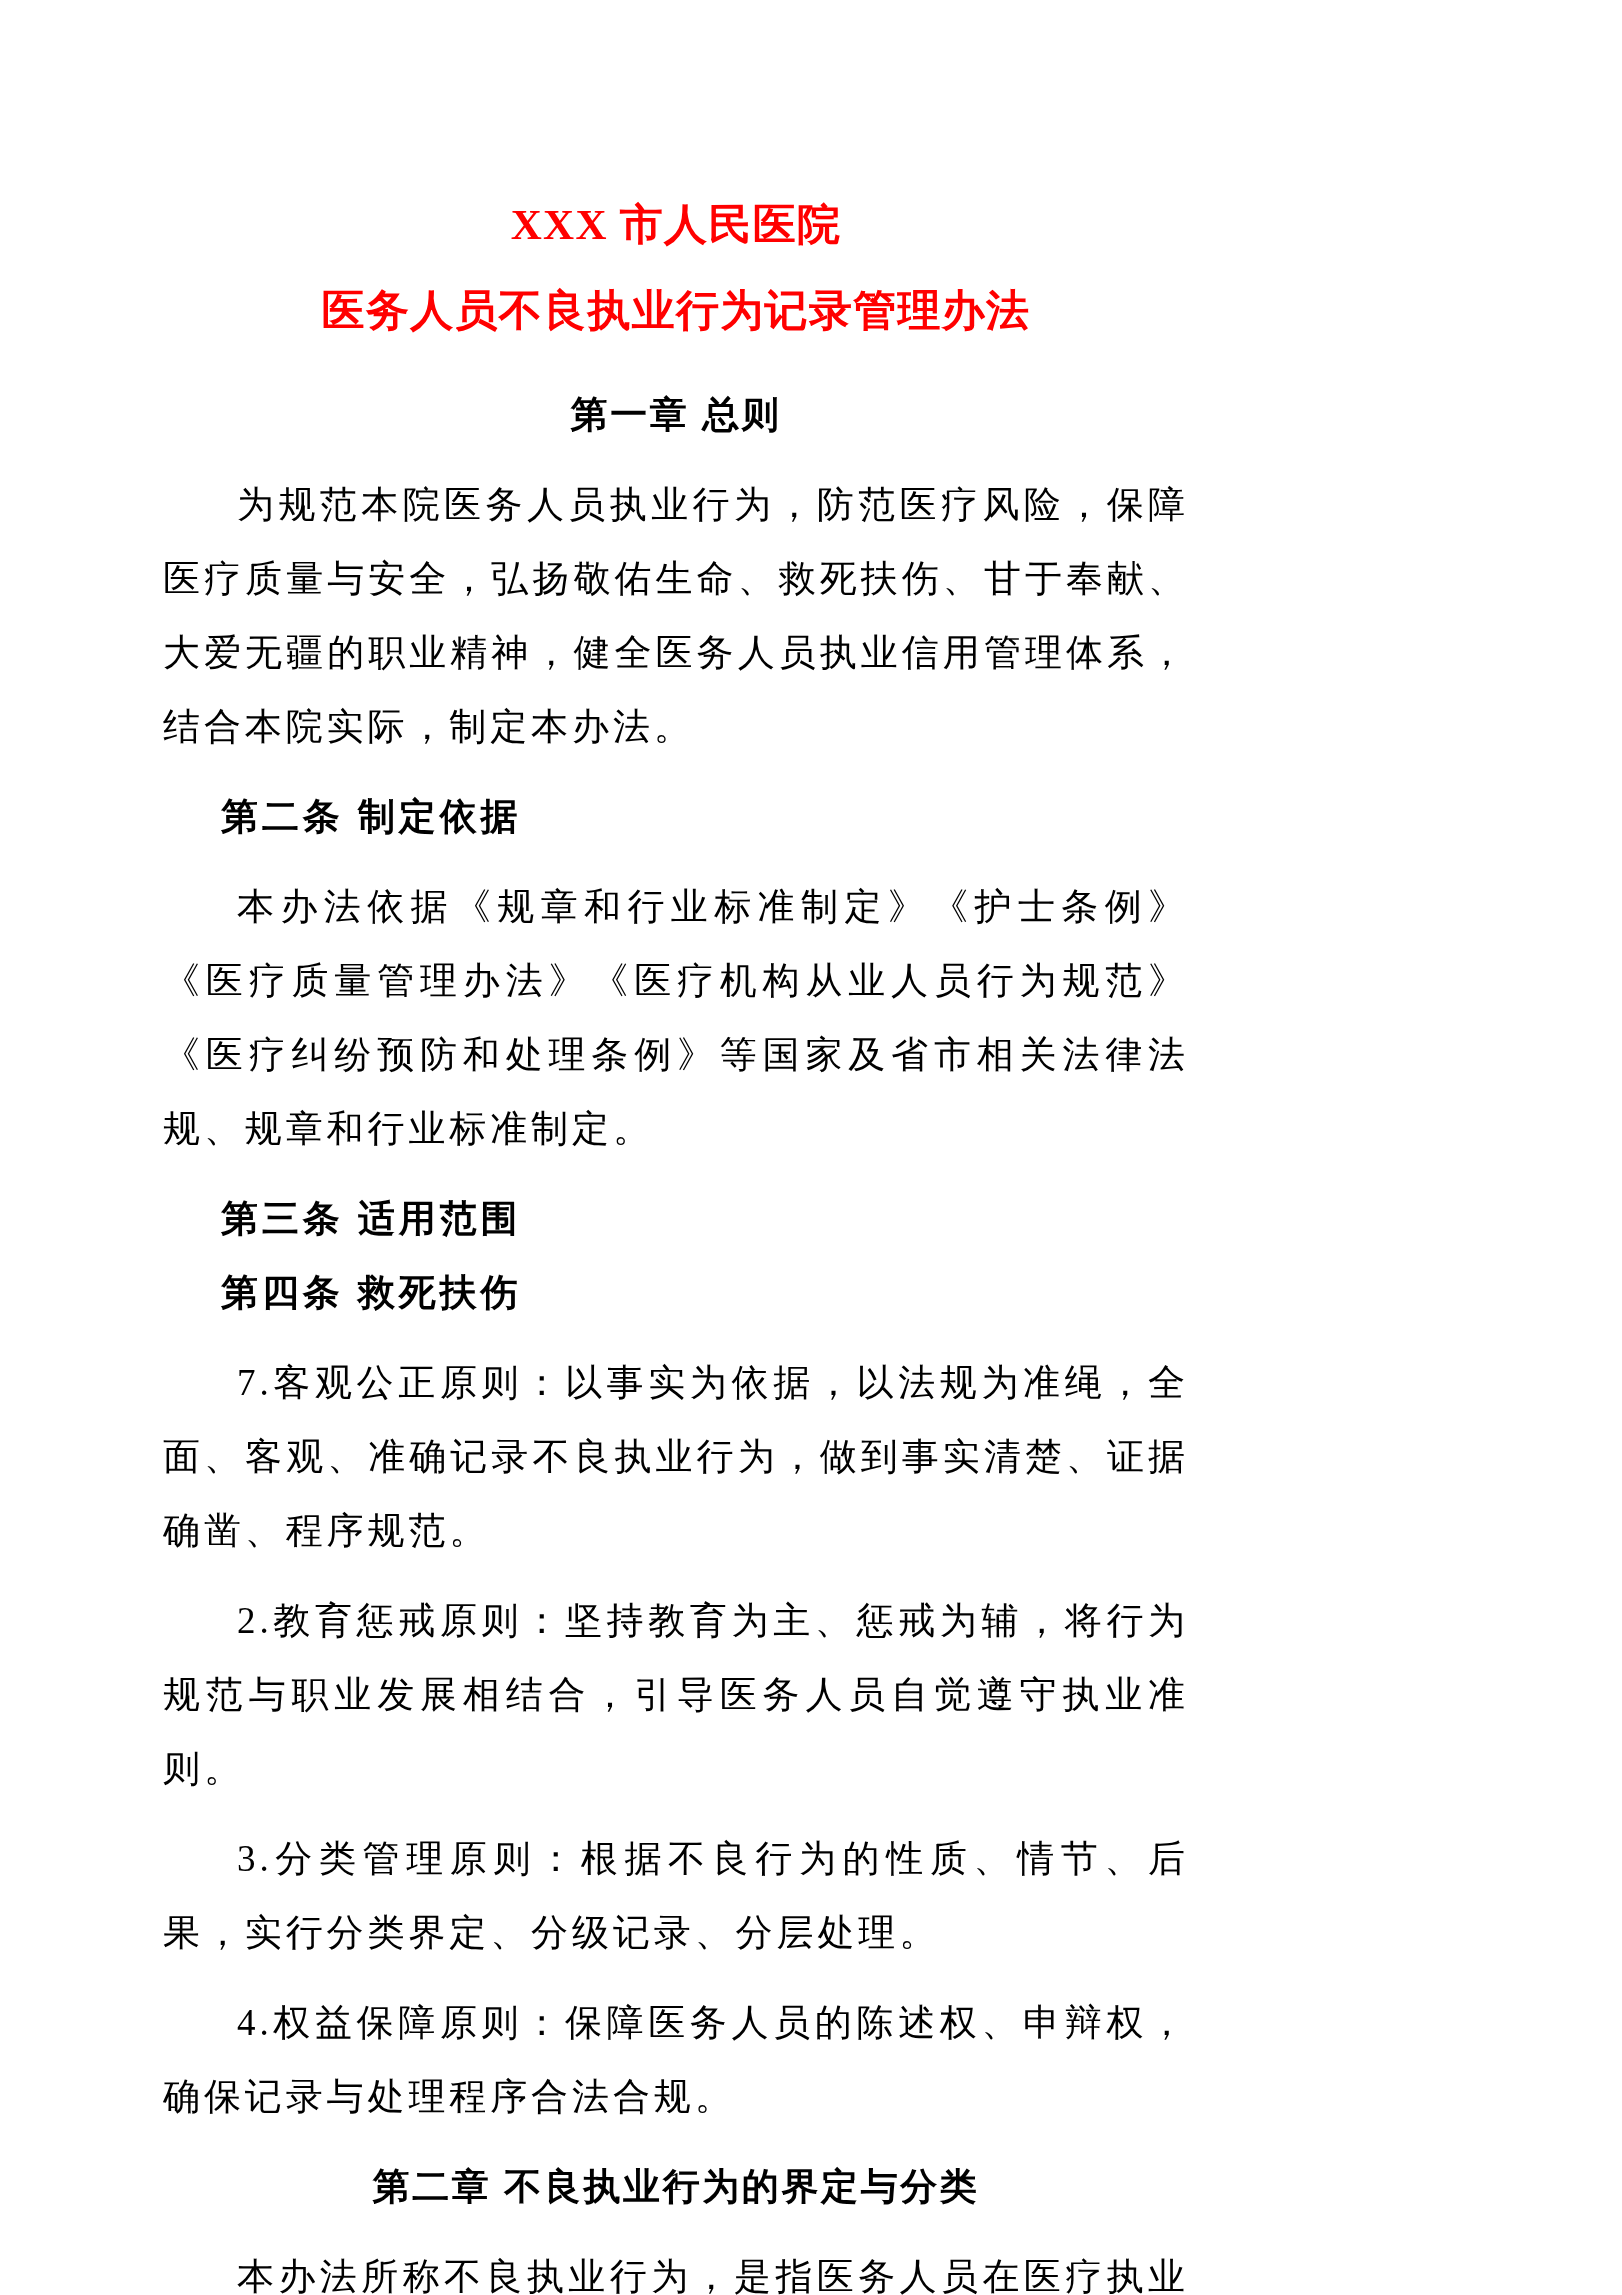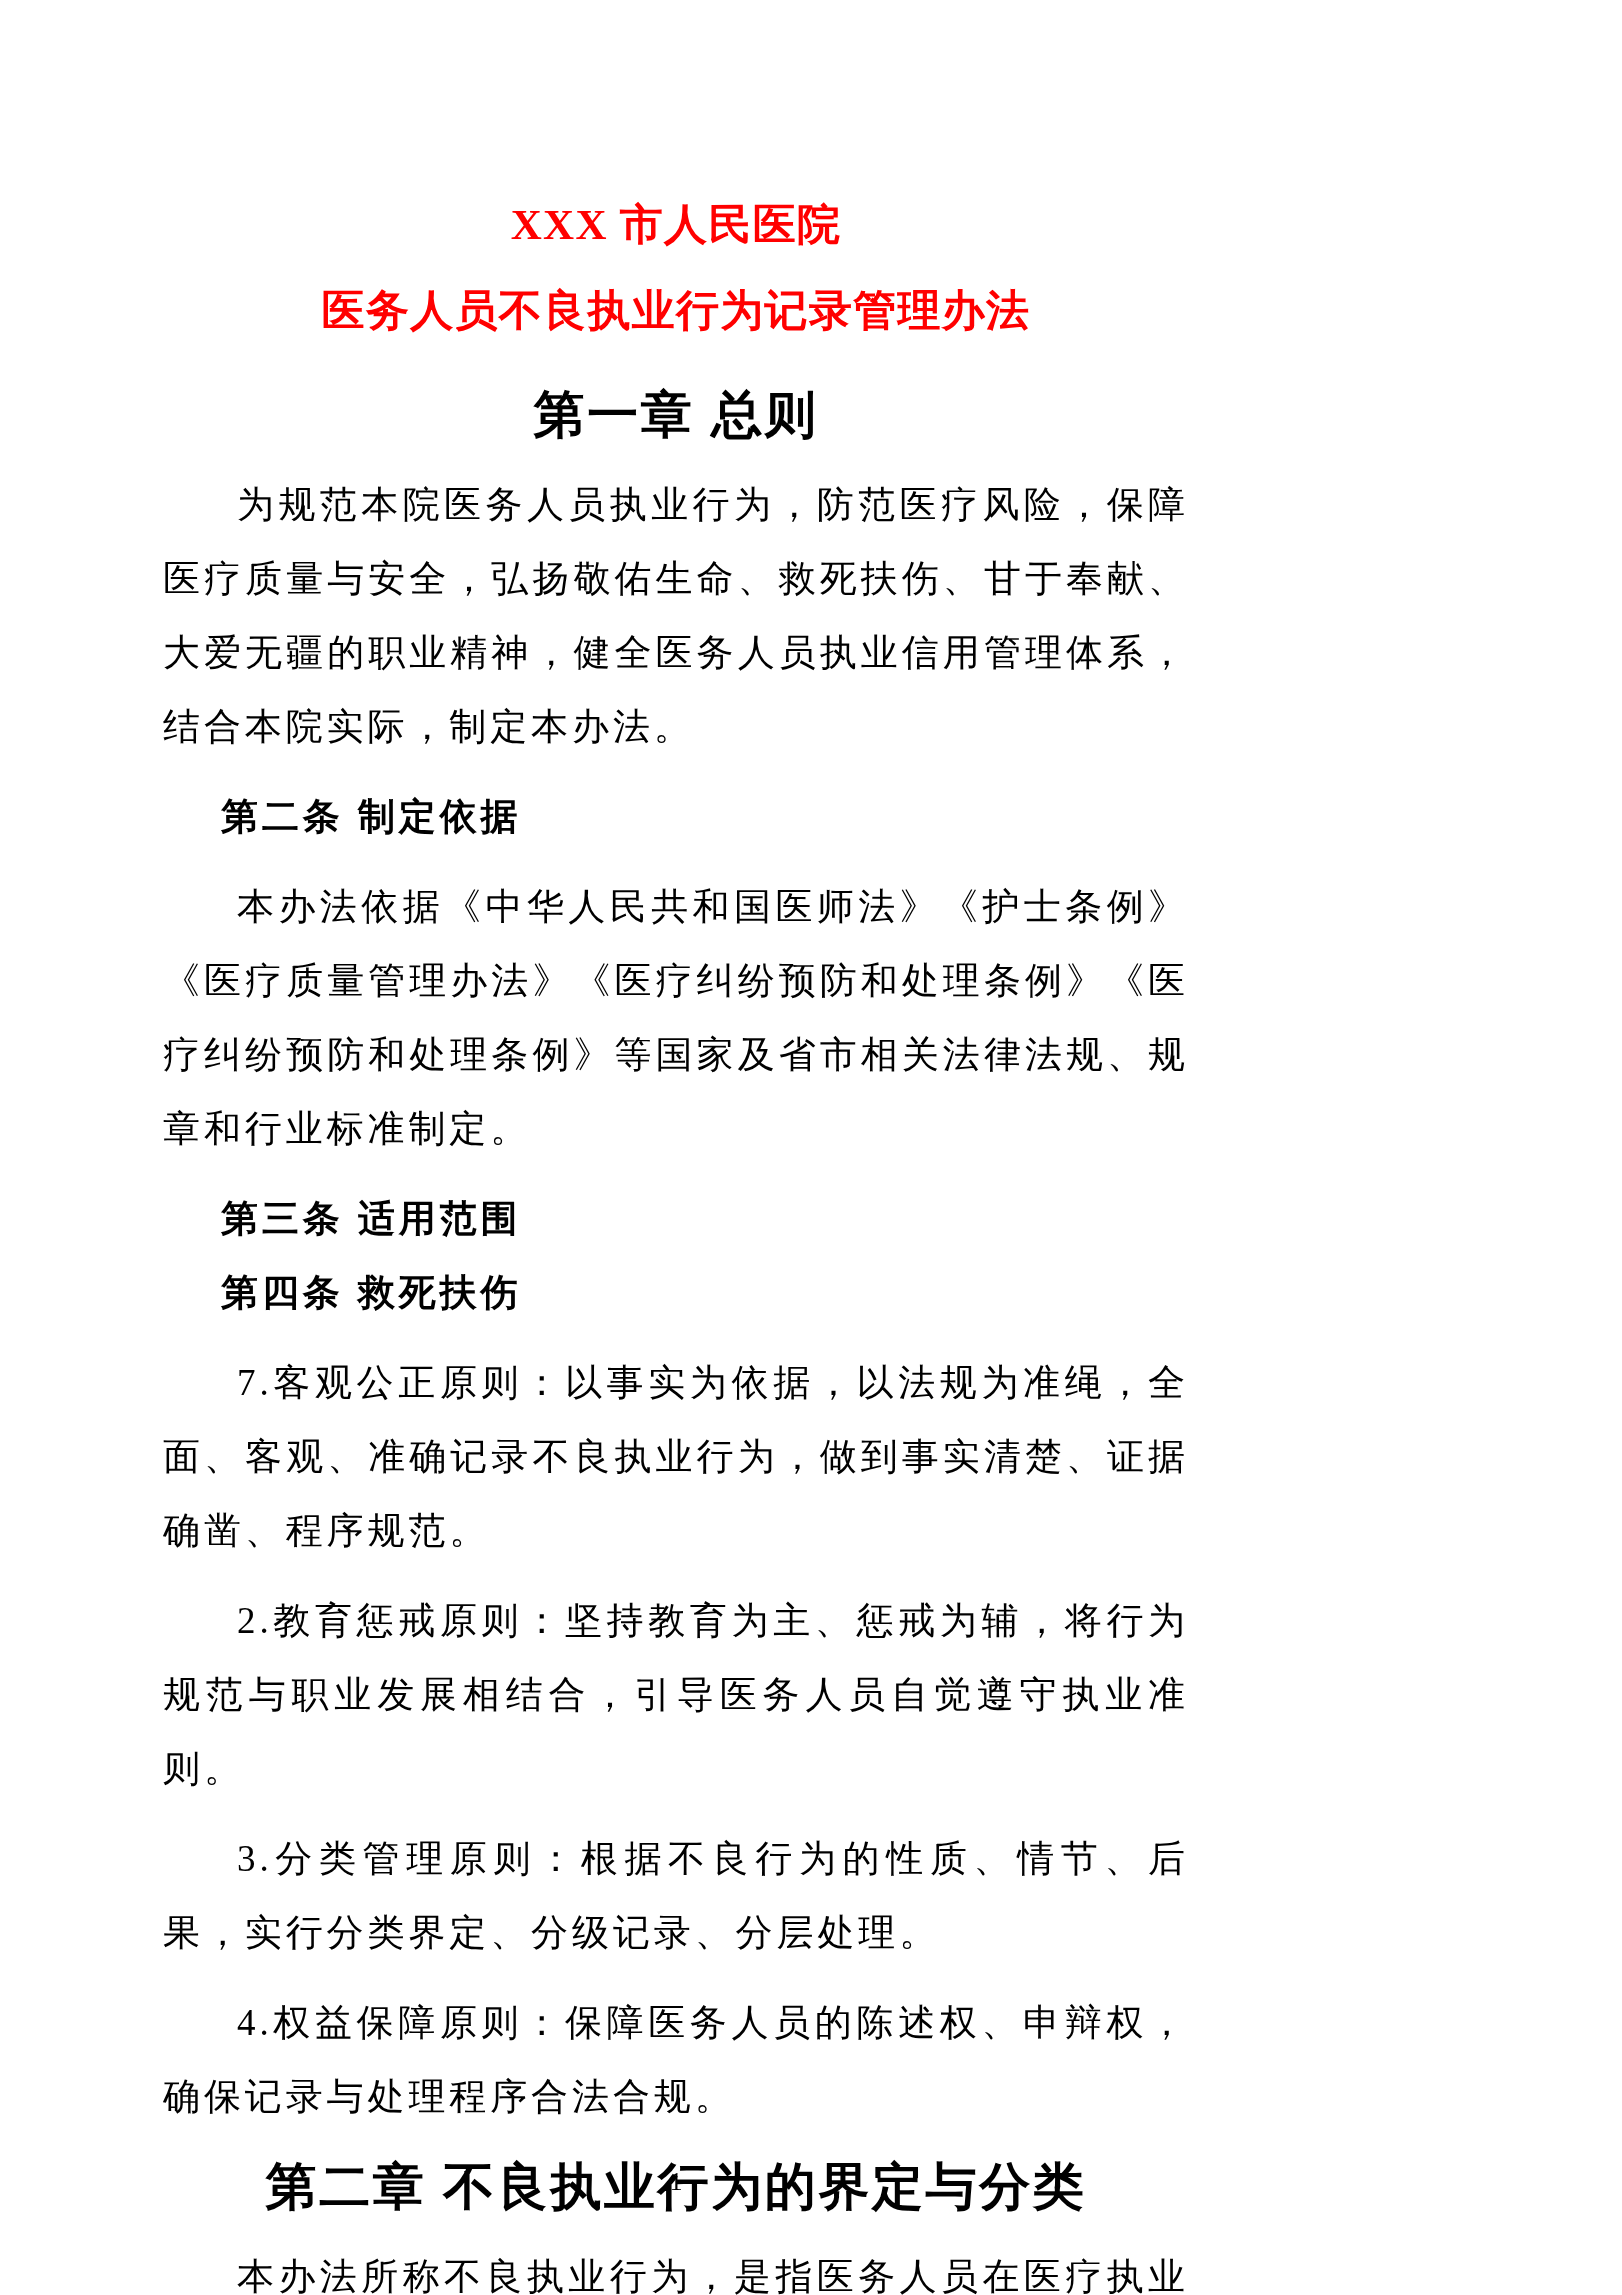--- a/index.html
+++ b/index.html
@@ -19,21 +19,21 @@
     color: #ff0000;
     font-weight: bold;
     font-size: 43px;
     line-height: 86px;
     letter-spacing: 1.3px;
     font-family: "Liberation Serif", "DejaVu Serif", serif;
   }
   .chapter-heading {
     text-align: center;
     font-weight: bold;
-    font-size: 51px;
+    font-size: 37px;
     line-height: 74px;
     letter-spacing: 2.6px;
     font-family: "Liberation Sans", "DejaVu Sans", sans-serif;
   }
   .chapter-heading.first { margin-top: 24px; }
   .article-heading {
     font-weight: bold;
     font-size: 37px;
     line-height: 74px;
     letter-spacing: 3.9px;
@@ -67,21 +67,21 @@
 <div class="page">
 
   <div class="doc-title">XXX 市人民医院</div>
   <div class="doc-title">医务人员不良执业行为记录管理办法</div>
 
   <div class="chapter-heading first">第一章 总则</div>
 
   <p class="body-para">为规范本院医务人员执业行为，防范医疗风险，保障医疗质量与安全，弘扬敬佑生命、救死扶伤、甘于奉献、大爱无疆的职业精神，健全医务人员执业信用管理体系，结合本院实际，制定本办法。</p>
 
   <div class="article-heading">第二条 制定依据</div>
-  <p class="body-para">本办法依据《中华人民共和国医师法》《护士条例》《医疗质量管理办法》《医疗纠纷预防和处理条例》《医疗纠纷预防和处理条例》等国家及省市相关法律法规、规章和行业标准制定。</p>
+  <p class="body-para">本办法依据《规章和行业标准制定》《护士条例》《医疗质量管理办法》《医疗机构从业人员行为规范》《医疗纠纷预防和处理条例》等国家及省市相关法律法规、规章和行业标准制定。</p>
 
   <div class="article-heading">第三条 适用范围</div>
 
   <div class="article-heading">第四条 救死扶伤</div>
   <p class="body-para">7.客观公正原则：以事实为依据，以法规为准绳，全面、客观、准确记录不良执业行为，做到事实清楚、证据确凿、程序规范。</p>
   <p class="body-para">2.教育惩戒原则：坚持教育为主、惩戒为辅，将行为规范与职业发展相结合，引导医务人员自觉遵守执业准则。</p>
   <p class="body-para">3.分类管理原则：根据不良行为的性质、情节、后果，实行分类界定、分级记录、分层处理。</p>
   <p class="body-para">4.权益保障原则：保障医务人员的陈述权、申辩权，确保记录与处理程序合法合规。</p>
 
   <div class="chapter-heading">第二章 不良执业行为的界定与分类</div>

